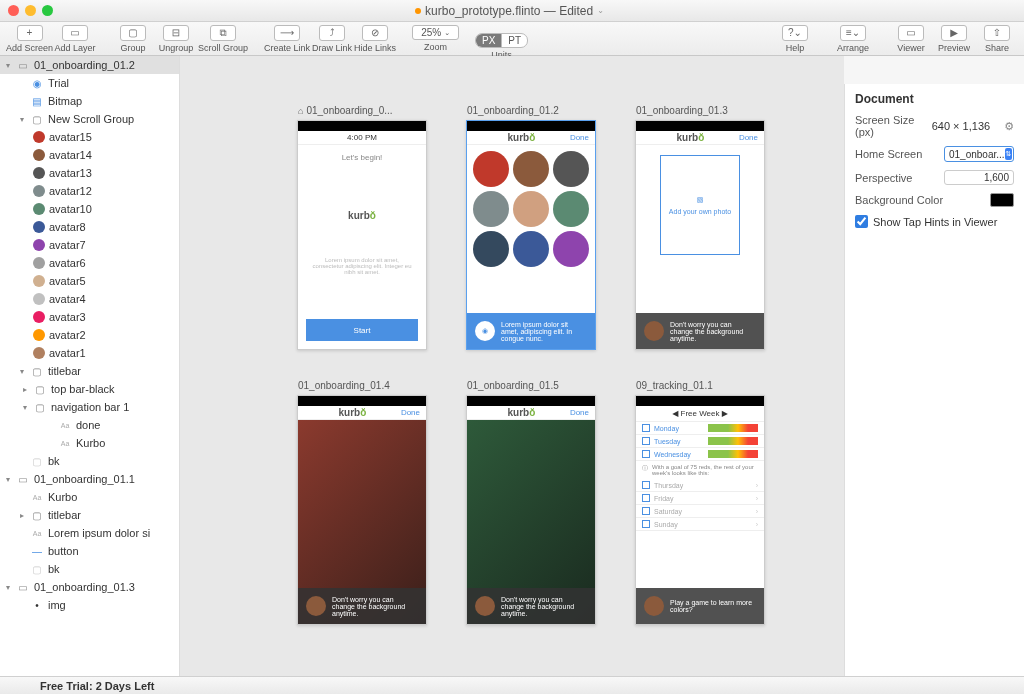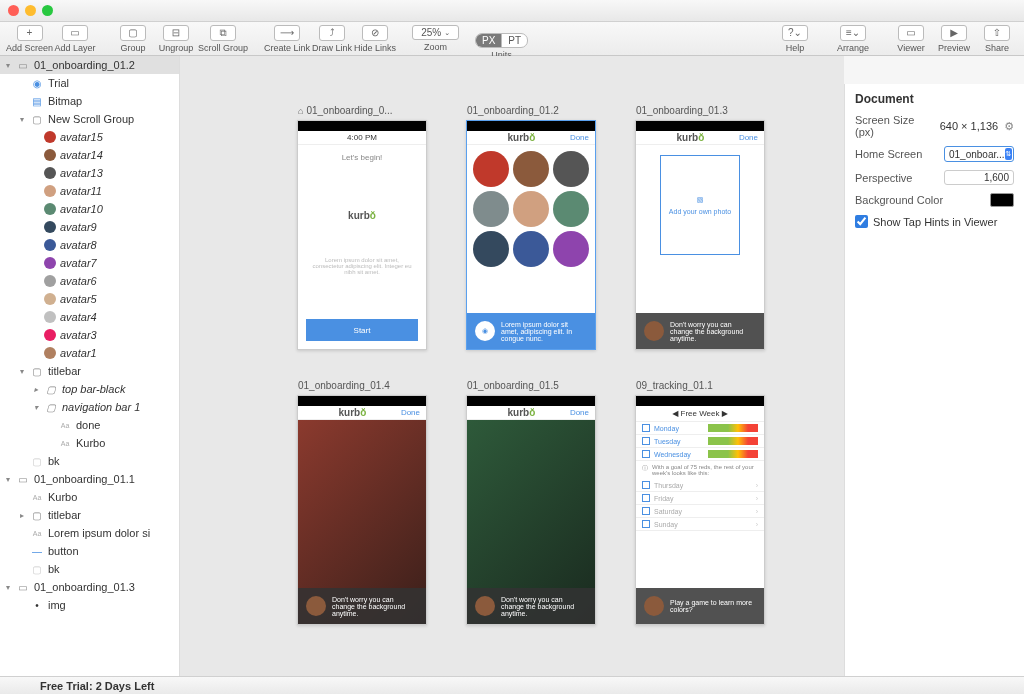--- a/index.html
+++ b/index.html
@@ -25,29 +25,29 @@
 .seg > div.active { background: #7a7a7a; color: #fff; }
 .zoom-box { display: flex; flex-direction: column; align-items: center; }
 .zoom-val { border: 1px solid #bbb; border-radius: 3px; background: #fff; padding: 1px 8px; font-size: 10px; color: #555; display: flex; align-items: center; gap: 3px; }
 .main { display: flex; height: 620px; }
 .sidebar { width: 180px; background: #fff; border-right: 1px solid #ddd; overflow-y: auto; font-size: 11px; }
 .tree-item { display: flex; align-items: center; padding: 1px 4px; gap: 4px; cursor: pointer; height: 18px; }
 .tree-item.selected { background: #e0e0e0; }
 .disc { width: 8px; font-size: 8px; color: #888; text-align: center; }
 .layer-icn { width: 14px; height: 12px; display: flex; align-items: center; justify-content: center; font-size: 10px; }
 .avatar-dot { width: 12px; height: 12px; border-radius: 50%; }
-.ind-0 { padding-left: 4px; } .ind-1 { padding-left: 18px; } .ind-2 { padding-left: 32px; font-style: italic; } .ind-3 { padding-left: 46px; }
+.ind-0 { padding-left: 4px; } .ind-1 { padding-left: 18px; } .ind-2 { padding-left: 21px; } .ind-3 { padding-left: 46px; }
 .canvas { flex: 1; background: #e8e8e8; position: relative; overflow: auto; }
 .artboard { position: absolute; background: #fff; border: 1px solid #ccc; box-shadow: 0 1px 3px rgba(0,0,0,0.15); }
 .artboard.sel { border: 1px solid #5aa0ee; }
 .art-label { position: absolute; top: -16px; left: 0; font-size: 10px; color: #555; white-space: nowrap; display: flex; align-items: center; gap: 3px; }
 .home-icn { font-size: 9px; }
 .inspector { width: 180px; background: #fff; border-left: 1px solid #ddd; padding: 8px 10px; font-size: 11px; margin-top: 28px; }
 .insp-title { font-weight: 600; margin-bottom: 8px; font-size: 12px; }
-.insp-row { display: flex; align-items: center; justify-content: space-between; margin-bottom: 8px; gap: 6px; }
+.insp-row { display: flex; align-items: center; justify-content: space-between; margin-bottom: 8px; gap: 14px; }
 .insp-label { color: #555; flex: 1; }
 .insp-field { border: 1px solid #ccc; border-radius: 3px; padding: 1px 4px; font-size: 10px; background: #fff; text-align: right; width: 70px; }
 .select-box { border: 1px solid #4a90e2; border-radius: 3px; padding: 1px 4px; font-size: 10px; background: #fff; width: 70px; display: flex; justify-content: space-between; align-items: center; }
 .select-box .arr { background: #3b82f6; color: #fff; width: 12px; height: 12px; display: flex; align-items: center; justify-content: center; font-size: 7px; border-radius: 2px; margin-right: -3px; }
 .swatch { width: 24px; height: 14px; background: #000; border: 1px solid #999; border-radius: 2px; }
 .gear { color: #888; cursor: pointer; }
 .chk { display: flex; align-items: center; gap: 5px; margin-top: 4px; }
 .chk input { accent-color: #2f7de1; }
 .footer { height: 18px; background: linear-gradient(#f8f8f8,#eaeaea); border-top: 1px solid #d0d0d0; display: flex; align-items: center; padding: 0 40px; font-size: 11px; font-weight: 600; }
 
@@ -70,20 +70,25 @@
 </style>
 </head>
 <body>
 
 <div class="titlebar">
   <div class="traffic">
     <div class="dot red"></div>
     <div class="dot yellow"></div>
     <div class="dot green"></div>
   </div>
+  <div class="win-title">
+    <span class="edited-dot"></span>
+    <span>kurbo_prototype.flinto — Edited</span>
+    <span style="color:#999;font-size:8px;">⌄</span>
+  </div>
   <div style="width:50px"></div>
 </div>
 
 <div class="toolbar">
   <div class="tool-group">
     <div class="tool-btn">
         <div class="icn">+</div>
         <div class="lbl">Add Screen</div>
       </div>
     <div class="tool-btn">
@@ -197,35 +202,30 @@
         <span class="avatar-dot" style="background:#8b5a3c"></span>
         <span>avatar14</span>
       </div>
       <div class="tree-item ind-2">
         <span class="disc"></span>
         <span class="avatar-dot" style="background:#555"></span>
         <span>avatar13</span>
       </div>
       <div class="tree-item ind-2">
         <span class="disc"></span>
-        <span class="avatar-dot" style="background:#d0a080"></span>
-        <span>avatar11</span>
+        <span class="avatar-dot" style="background:#7f8c8d"></span>
+        <span>avatar12</span>
       </div>
       <div class="tree-item ind-2">
         <span class="disc"></span>
         <span class="avatar-dot" style="background:#5b8a72"></span>
         <span>avatar10</span>
       </div>
       <div class="tree-item ind-2">
         <span class="disc"></span>
-        <span class="avatar-dot" style="background:#34495e"></span>
-        <span>avatar9</span>
-      </div>
-      <div class="tree-item ind-2">
-        <span class="disc"></span>
         <span class="avatar-dot" style="background:#3b5998"></span>
         <span>avatar8</span>
       </div>
       <div class="tree-item ind-2">
         <span class="disc"></span>
         <span class="avatar-dot" style="background:#8e44ad"></span>
         <span>avatar7</span>
       </div>
       <div class="tree-item ind-2">
         <span class="disc"></span>
@@ -239,20 +239,25 @@
       </div>
       <div class="tree-item ind-2">
         <span class="disc"></span>
         <span class="avatar-dot" style="background:#c0c0c0"></span>
         <span>avatar4</span>
       </div>
       <div class="tree-item ind-2">
         <span class="disc"></span>
         <span class="avatar-dot" style="background:#e91e63"></span>
         <span>avatar3</span>
+      </div>
+      <div class="tree-item ind-2">
+        <span class="disc"></span>
+        <span class="avatar-dot" style="background:#ff9800"></span>
+        <span>avatar2</span>
       </div>
       <div class="tree-item ind-2">
         <span class="disc"></span>
         <span class="avatar-dot" style="background:#b08060"></span>
         <span>avatar1</span>
       </div>
       <div class="tree-item ind-1">
         <span class="disc">▾</span>
         <span class="layer-icn" style="color:#888">▢</span>
         <span>titlebar</span>

